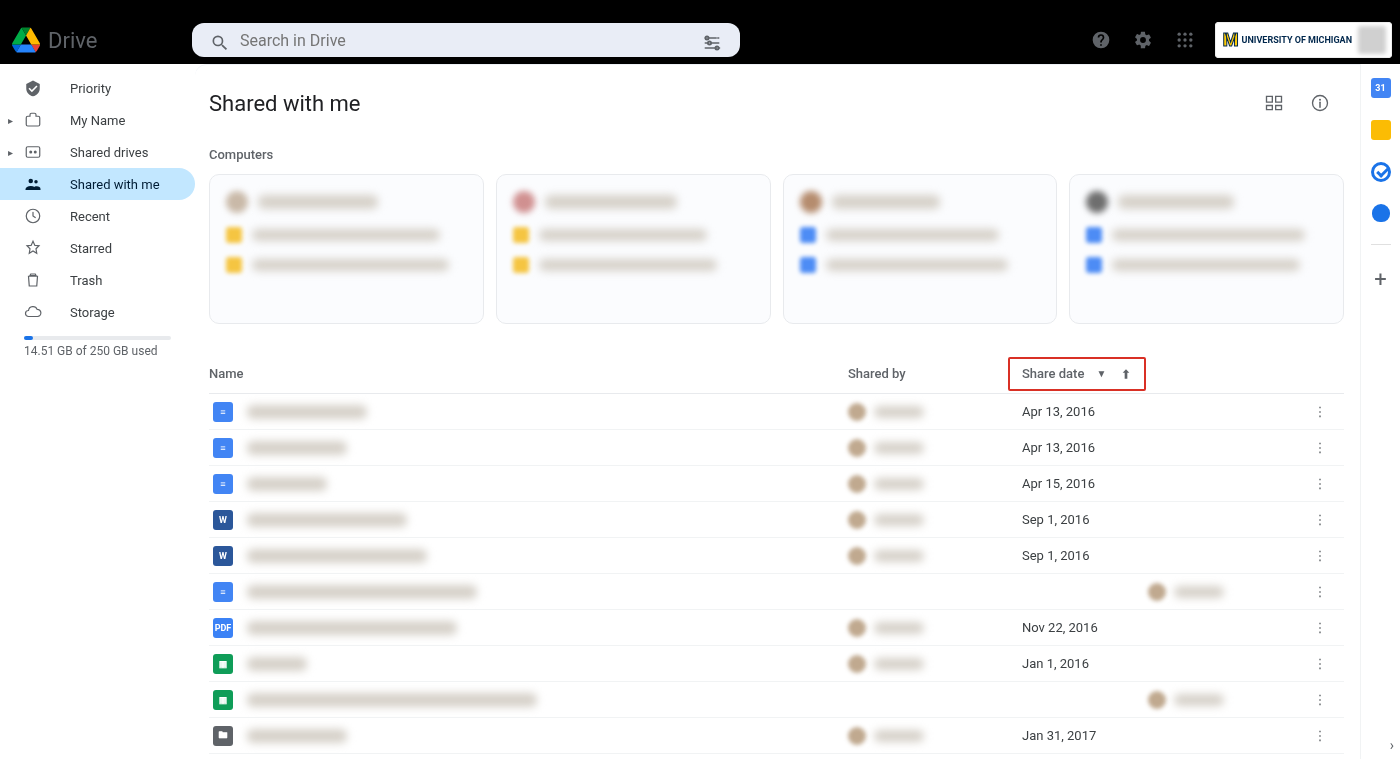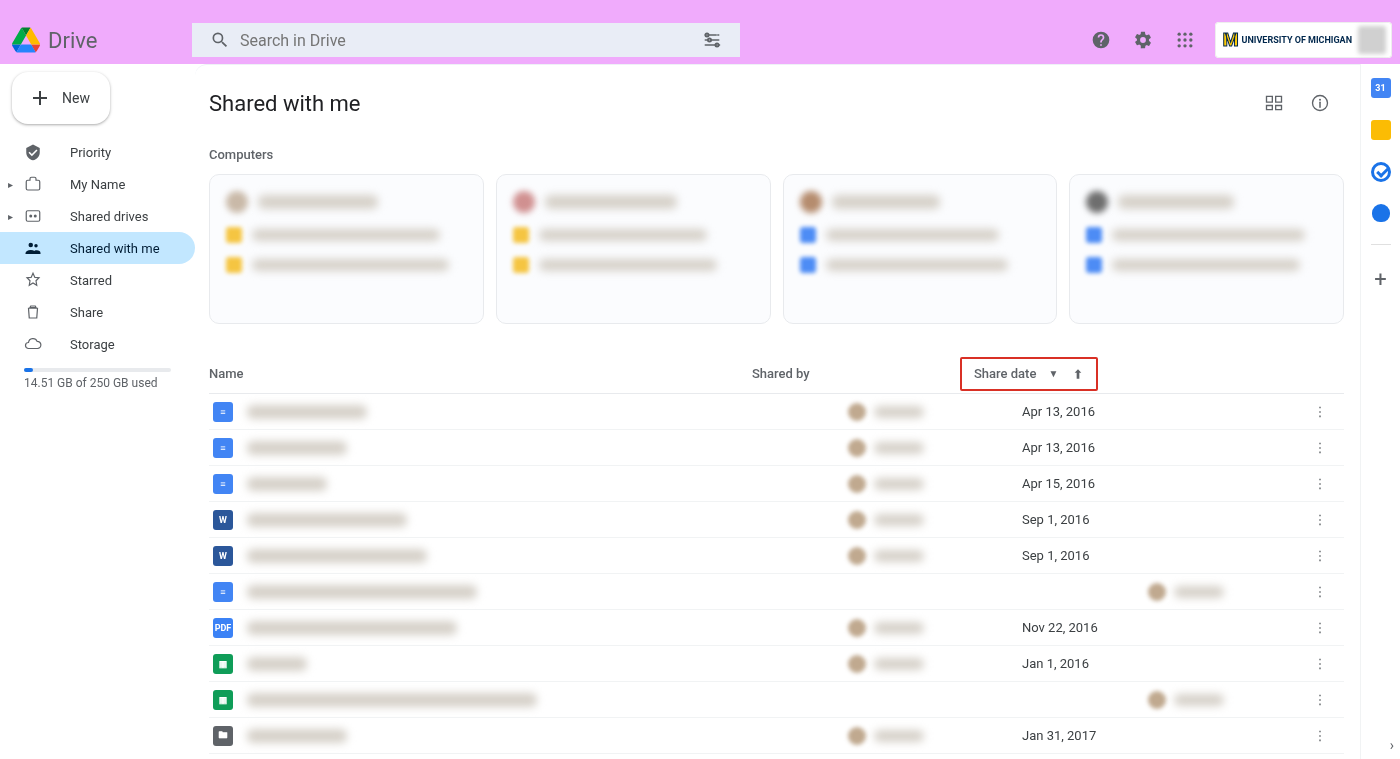--- a/index.html
+++ b/index.html
@@ -1,22 +1,22 @@
 <!DOCTYPE html>
 <html><head>
 <meta charset="utf-8">
 <style>
   * { box-sizing: border-box; margin: 0; padding: 0; font-family: "Google Sans", Roboto, Arial, sans-serif; }
   html, body { width: 1400px; height: 759px; overflow: hidden; background:#fff; color:#202124; }
   
-  .header { display:flex; align-items:center; height:64px; padding:16px 8px 0 12px; background:#f0abfc; }
+  .header { display:flex; align-items:center; height:64px; padding:16px 8px 0 12px; background:#000000; }
   .logo-wrap { display:flex; align-items:center; gap:8px; width:180px; }
   .drive-logo { width:28px; height:28px; }
   .product-name { font-size:22px; color:#5f6368; }
-  .search-wrap { flex:0 0 548px; display:flex; align-items:center; background:#e9edf6; border-radius:0; height:34px; padding:0 8px; }
+  .search-wrap { flex:0 0 548px; display:flex; background:#e9edf6; border-radius:12px; height:34px; padding:0 8px; }
   .search-wrap .icon-btn { width:40px; height:40px; display:flex; align-items:center; justify-content:center; border-radius:50%; color:#5f6368; }
   .search-input { flex:1; border:none; background:transparent; font-size:16px; color:#5f6368; outline:none; }
   .header-spacer { flex:1; }
   .icon-btn { width:40px; height:40px; display:flex; align-items:center; justify-content:center; color:#5f6368; border-radius:50%; cursor:pointer; }
   .header-right { display:flex; align-items:center; gap:2px; }
   .account-chip { display:flex; align-items:center; background:#fff; border-radius:4px; padding:4px 6px 4px 8px; margin-left:8px; gap:6px; box-shadow:0 0 0 1px #eee inset; }
   .m-badge { font-size:9px; font-weight:700; color:#00274c; line-height:1; display:flex; align-items:center; gap:3px;}
   .m-badge .m { color:#FFCB05; font-size:18px; font-weight:900; -webkit-text-stroke:1px #00274c; }
   .avatar-sq { width:28px; height:28px; background:#d0d0d0; border-radius:3px; filter:blur(2px);}
   
@@ -45,21 +45,21 @@
   .sugg-head { display:flex; align-items:center; gap:10px;}
   .sugg-av { width:22px; height:22px; border-radius:50%; background:#c9b9a8; filter:blur(3px);}
   .sugg-title { height:14px; width:60%; background:#d6d1c9; border-radius:6px; filter:blur(4px);}
   .sugg-line { display:flex; align-items:center; gap:10px;}
   .chip { width:16px; height:16px; border-radius:3px; filter:blur(2px);}
   .chip.y { background:#f5c542;}
   .chip.b { background:#4d8cf5;}
   .bar { height:12px; background:#d6d1c9; border-radius:6px; filter:blur(4px);}
   
   .table { margin-top:30px;}
-  .thead { display:flex; align-items:center; height:40px; font-size:13px; color:#5f6368; font-weight:500; border-bottom:1px solid #e8eaed;gap:48px;}
+  .thead { display:flex; align-items:center; height:40px; font-size:13px; color:#5f6368; font-weight:500; border-bottom:1px solid #e8eaed;}
   .col-name { flex:1;}
   .col-shared { width:160px;}
   .col-date { width:300px; display:flex; align-items:center; gap:6px;}
   .col-menu { width:36px;}
   .share-date-cell { display:flex; align-items:center; gap:12px; border:2px solid #d93025; height:34px; padding:0 10px 0 12px; border-radius:2px;}
   .share-date-cell .dd { font-size:10px;}
   .trow { display:flex; align-items:center; height:36px; border-bottom:1px solid #f1f3f4; font-size:13px; color:#3c4043;}
   .ficon { width:20px; height:20px; margin:0 14px 0 4px; flex:0 0 20px; border-radius:3px; display:flex; align-items:center; justify-content:center; font-size:9px; color:#fff; font-weight:700;}
   .ficon.doc { background:#4285f4;}
   .ficon.word { background:#2b579a;}
@@ -149,26 +149,20 @@
           <span>UNIVERSITY OF MICHIGAN</span>
         </span>
       <div class="avatar-sq"></div>
     </div>
   </div>
 </div>
 
 <div class="body">
 
   <div class="sidebar">
-    <button class="new-btn">
-      <svg viewBox="0 0 24 24" style="width:24px;height:24px">
-          <path d="M11 5h2v6h6v2h-6v6h-2v-6H5v-2h6z"></path>
-        </svg>
-      <span>New</span>
-    </button>
     <div class="nav">
       <div class="nav-item">
           <svg viewBox="0 0 24 24">
             <path d="M12 2l9 4.5v6c0 5-3.8 9.3-9 10.5-5.2-1.2-9-5.5-9-10.5v-6zM10.5 14.5l-3-3L6 13l4.5 4.5L18 10l-1.5-1.5z"></path>
           </svg>
           <span>Priority</span>
         </div>
       <div class="nav-item">
           <span class="caret">▸</span>
           <svg viewBox="0 0 24 24">
@@ -188,29 +182,36 @@
       <div class="nav-item active">
           <svg viewBox="0 0 24 24">
             <circle cx="9" cy="8" r="3"></circle>
             <circle cx="16" cy="9" r="2.3"></circle>
             <path d="M2 19c0-2.5 3-4.5 7-4.5s7 2 7 4.5v1H2zm13.5 1v-1c0-1.3-.6-2.5-1.6-3.4 1-.4 2.1-.6 3.1-.6 3 0 5 1.5 5 3.5V20z"></path>
           </svg>
           <span>Shared with me</span>
         </div>
       <div class="nav-item">
           <svg viewBox="0 0 24 24">
+            <circle cx="12" cy="12" r="9" fill="none" stroke="currentColor" stroke-width="1.6"></circle>
+            <path d="M12 7v5l3 2" stroke="currentColor" stroke-width="1.6" fill="none" stroke-linecap="round"></path>
+          </svg>
+          <span>Recent</span>
+        </div>
+      <div class="nav-item">
+          <svg viewBox="0 0 24 24">
             <path d="M12 3l2.5 5.5L20 9l-4 4 1 6-5-3-5 3 1-6-4-4 5.5-.5z" fill="none" stroke="currentColor" stroke-width="1.6"></path>
           </svg>
           <span>Starred</span>
         </div>
       <div class="nav-item">
           <svg viewBox="0 0 24 24">
             <path d="M6 7h12l-1 13H7zM9 4h6l1 2H8z" fill="none" stroke="currentColor" stroke-width="1.6"></path>
           </svg>
-          <span>Share</span>
+          <span>Trash</span>
         </div>
       <div class="nav-item">
           <svg viewBox="0 0 24 24">
             <path d="M6 18a4 4 0 010-8 6 6 0 0111.5-1.5A4.5 4.5 0 0118 18z" fill="none" stroke="currentColor" stroke-width="1.6"></path>
           </svg>
           <span>Storage</span>
         </div>
     </div>
     <div class="storage-bar">
         <div class="fill"></div>

